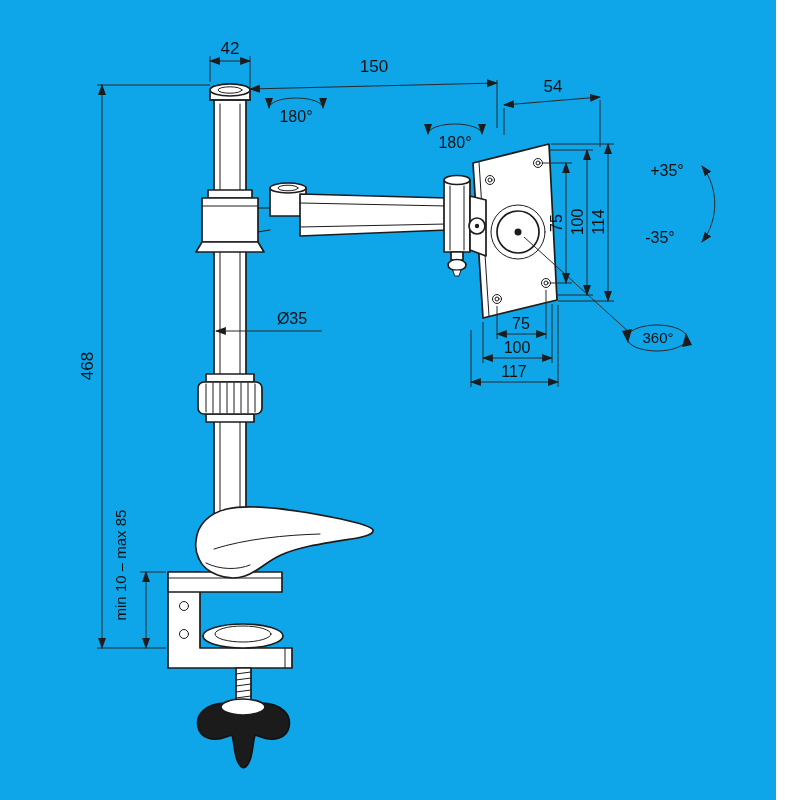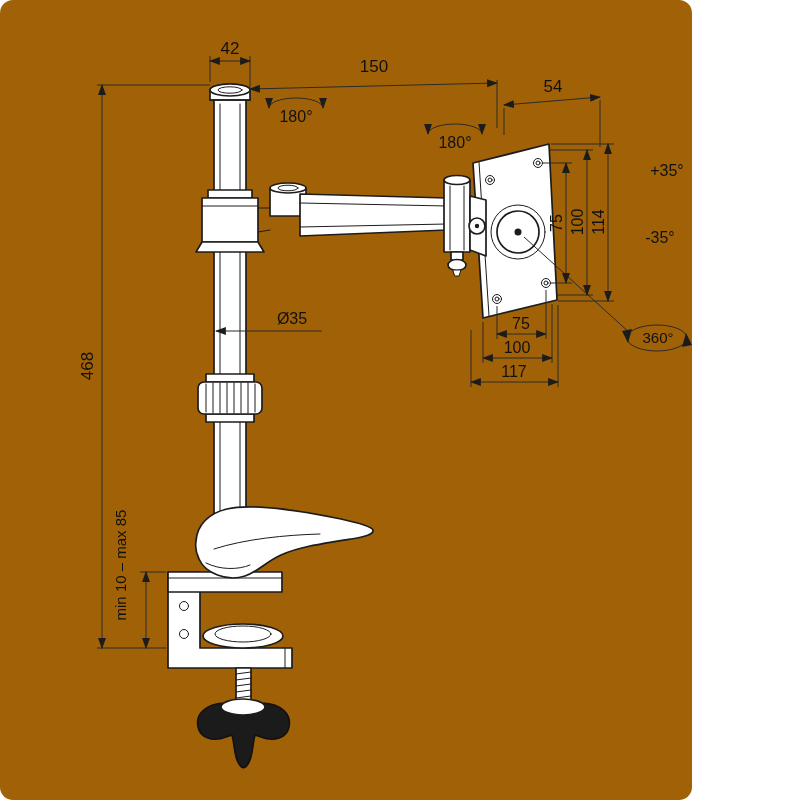--- a/index.html
+++ b/index.html
@@ -1,16 +1,16 @@
 <!DOCTYPE html>
 <html><head>
 <meta charset="utf-8">
 <style>
   html,body{margin:0;padding:0;background:#ffffff;}
-  .page{width:692px;height:800px;background:#a16207;position:relative;overflow:hidden;border-radius:13px;}
+  .page{width:776px;height:800px;background:#0ea5e9;position:relative;overflow:hidden;}
   svg{display:block;}
   .obj{fill:#ffffff;stroke:#1c1c1c;stroke-width:1.7;stroke-linejoin:round;stroke-linecap:round;}
   .thin{stroke-width:1;}
   .dim{stroke:#2a2a2a;stroke-width:1;fill:none;}
   .solid{fill:#1c1c1c;stroke:none;}
   .knobfill{fill:#1b1b1b;stroke:#111;stroke-width:1.5;}
   .dimtxt{font:16px "Liberation Sans", sans-serif;fill:#111;text-anchor:middle;}
   .dimtxt.big{font-size:17px;}
   .dimtxt.small{font-size:15px;}
 </style>

